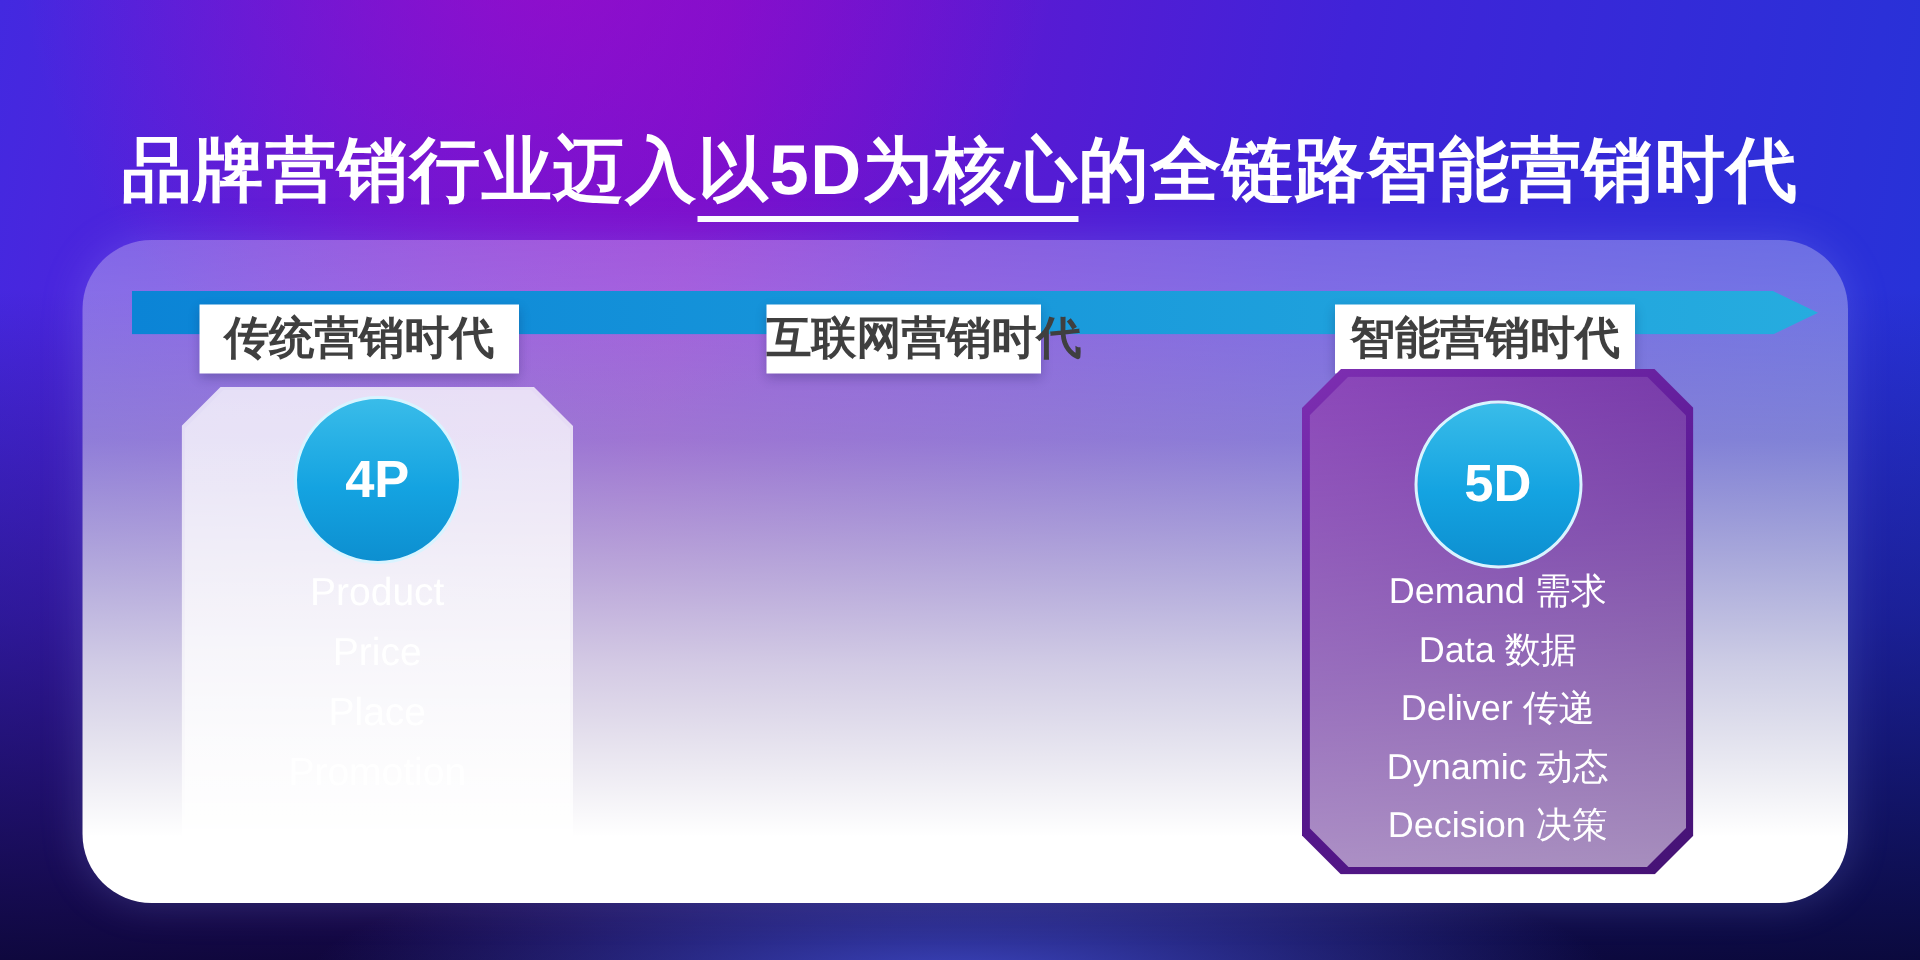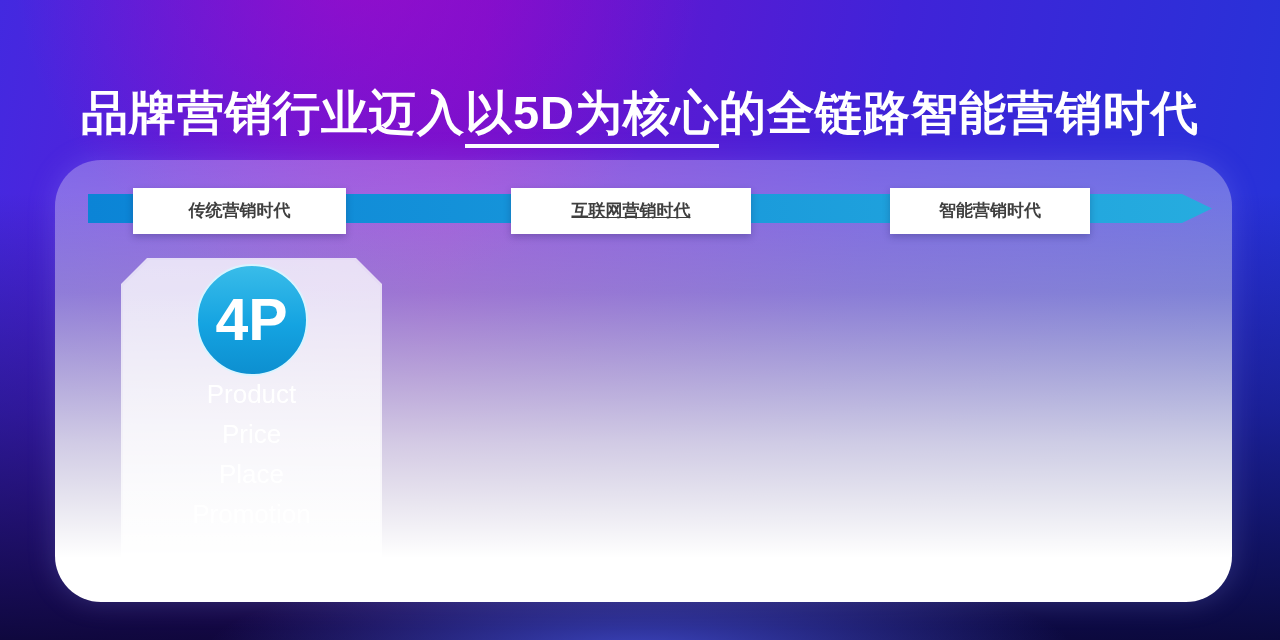--- a/index.html
+++ b/index.html
@@ -23,46 +23,46 @@
     background:linear-gradient(180deg, rgba(255,255,255,0.30) 0%, rgba(255,255,255,0.42) 30%,
                rgba(255,255,255,0.78) 64%, #ffffff 90%);
     box-shadow:0 0 28px rgba(160,170,255,0.22);
   }
   .arrow{
     position:absolute;left:88px;top:194px;width:1124px;height:29px;
     background:linear-gradient(90deg,#0b84d6 0%,#26acdf 100%);
     clip-path:polygon(0 0, calc(100% - 30px) 0, 100% 50%, calc(100% - 30px) 100%, 0 100%);
   }
   .era-label{
-    position:absolute;top:188px;height:46px;line-height:46px;background:#ffffff;
-    text-align:center;color:#3f3f3f;font-size:17px;font-weight:bold;
+    position:absolute;top:203px;height:46px;line-height:46px;background:#ffffff;
+    text-align:center;color:#3f3f3f;font-size:30px;font-weight:bold;
     box-shadow:0 3px 7px rgba(20,20,70,0.25);white-space:nowrap;
   }
   .era-1{left:133px;width:213px;}
-  .era-2{left:511px;width:240px;text-decoration:underline;}
+  .era-2{left:511px;width:183px;}
   .era-3{left:890px;width:200px;}
   .card{position:absolute;width:261px;}
   .chamfer{
     clip-path:polygon(26px 0, calc(100% - 26px) 0, 100% 26px, 100% calc(100% - 26px),
               calc(100% - 26px) 100%, 26px 100%, 0 calc(100% - 26px), 0 26px);
   }
   .card-1{left:121px;top:258px;height:325px;background:rgba(255,255,255,0.75);}
   .card-2{left:502px;top:258px;height:325px;background:rgba(255,255,255,0.75);}
   .card-3{left:868px;top:246px;height:337px;background:linear-gradient(150deg,#7e2fb2 0%,#5c1a96 45%,#451274 100%);}
   .card-body{
     position:absolute;background:linear-gradient(180deg, rgba(255,255,255,0.12) 0%,
                rgba(255,255,255,0.30) 45%, rgba(255,255,255,0.52) 100%);
   }
   .card-1 .card-body,.card-2 .card-body{inset:2px;}
   .card-3 .card-body{inset:5px;}
   .badge{
     position:absolute;left:50%;transform:translateX(-50%);width:108px;height:108px;border-radius:50%;
     background:linear-gradient(180deg,#39bce9 0%,#14a3e1 55%,#0d8fd0 100%);
     border:2px solid #d9f4ff;display:flex;align-items:center;justify-content:center;
-    color:#ffffff;font-size:59px;font-weight:800;
+    color:#ffffff;font-size:35px;font-weight:800;
   }
   .card-1 .badge,.card-2 .badge{top:4px;}
   .card-3 .badge{top:16px;}
   .items{
     position:absolute;left:0;width:100%;margin:0;padding:0;list-style:none;
     text-align:center;color:#ffffff;
   }
   .card-1 .items,.card-2 .items{top:114px;font-size:26px;}
   .card-1 .items li,.card-2 .items li{line-height:40px;}
   .card-3 .items{top:124px;font-size:24px;}
@@ -97,14 +97,28 @@
       <ul class="items">
         <li>Product</li>
         <li>Price</li>
         <li>Place</li>
         <li>Promotion</li>
       </ul>
     </div>
   </div>
 
 
+  <div class="card card-3 chamfer">
+    <div class="card-body chamfer">
+      <div class="badge">
+        <span>5D</span>
+      </div>
+      <ul class="items">
+        <li>Demand 需求</li>
+        <li>Data 数据</li>
+        <li>Deliver 传递</li>
+        <li>Dynamic 动态</li>
+        <li>Decision 决策</li>
+      </ul>
+    </div>
+  </div>
 
 </div>
 
 </body></html>

